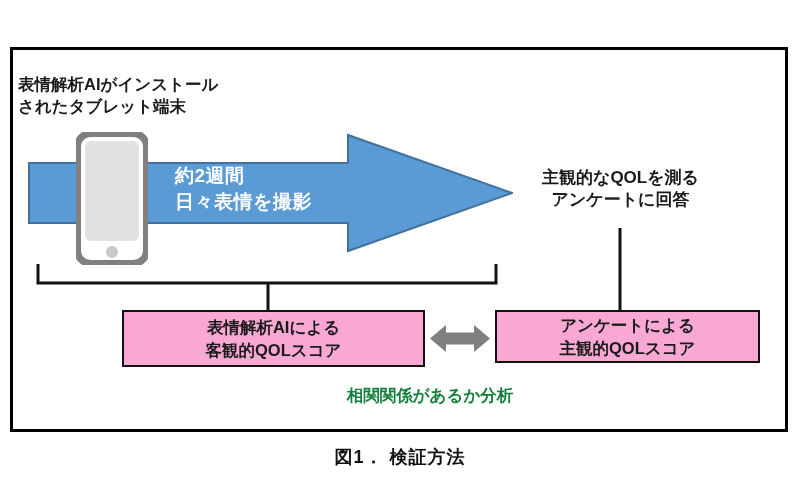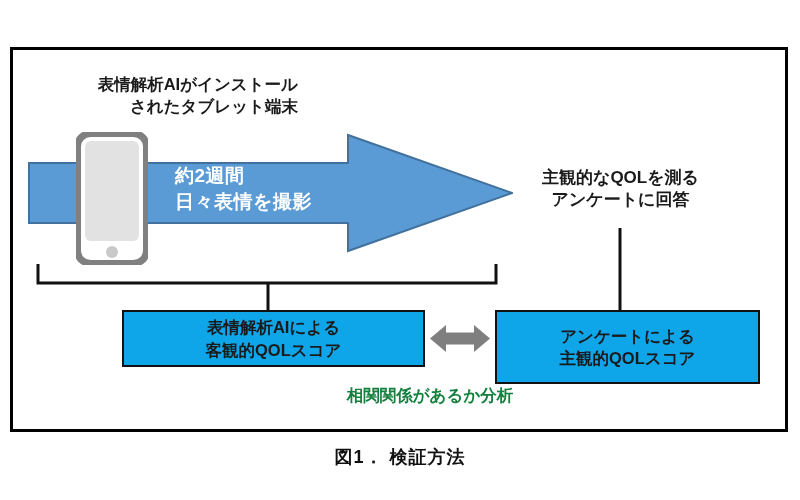--- a/index.html
+++ b/index.html
@@ -40,21 +40,21 @@
     letter-spacing: 1px;
     color: #111111;
   }
 
   
   #tablet-label {
     position: absolute;
     left: 18px;
     top: 74px;
     width: 280px;
-    text-align: right;
+    text-align: left;
     font-size: 16.5px;
     line-height: 1.32;
     font-weight: 600;
     color: #1a1a1a;
     white-space: pre-line;
   }
 
   
   #period-arrow {
     position: absolute;
@@ -110,21 +110,21 @@
     top: 0;
     width: 800px;
     height: 500px;
     pointer-events: none;
   }
 
   
   .score-box {
     position: absolute;
     border: 2.5px solid #111111;
-    background: #0ea5e9;
+    background: #f9a8d4;
     box-sizing: border-box;
     display: flex;
     align-items: center;
     justify-content: center;
     text-align: center;
     font-size: 16.5px;
     line-height: 1.34;
     font-weight: 600;
     color: #1a1a1a;
     white-space: pre-line;
@@ -132,21 +132,21 @@
   #objective-score-box {
     left: 122px;
     top: 310px;
     width: 303px;
     height: 57px;
   }
   #subjective-score-box {
     left: 495px;
     top: 310px;
     width: 265px;
-    height: 74px;
+    height: 53px;
   }
 
   
   #correlation-arrow {
     position: absolute;
     left: 430px;
     top: 323px;
     width: 60px;
     height: 31px;
   }

